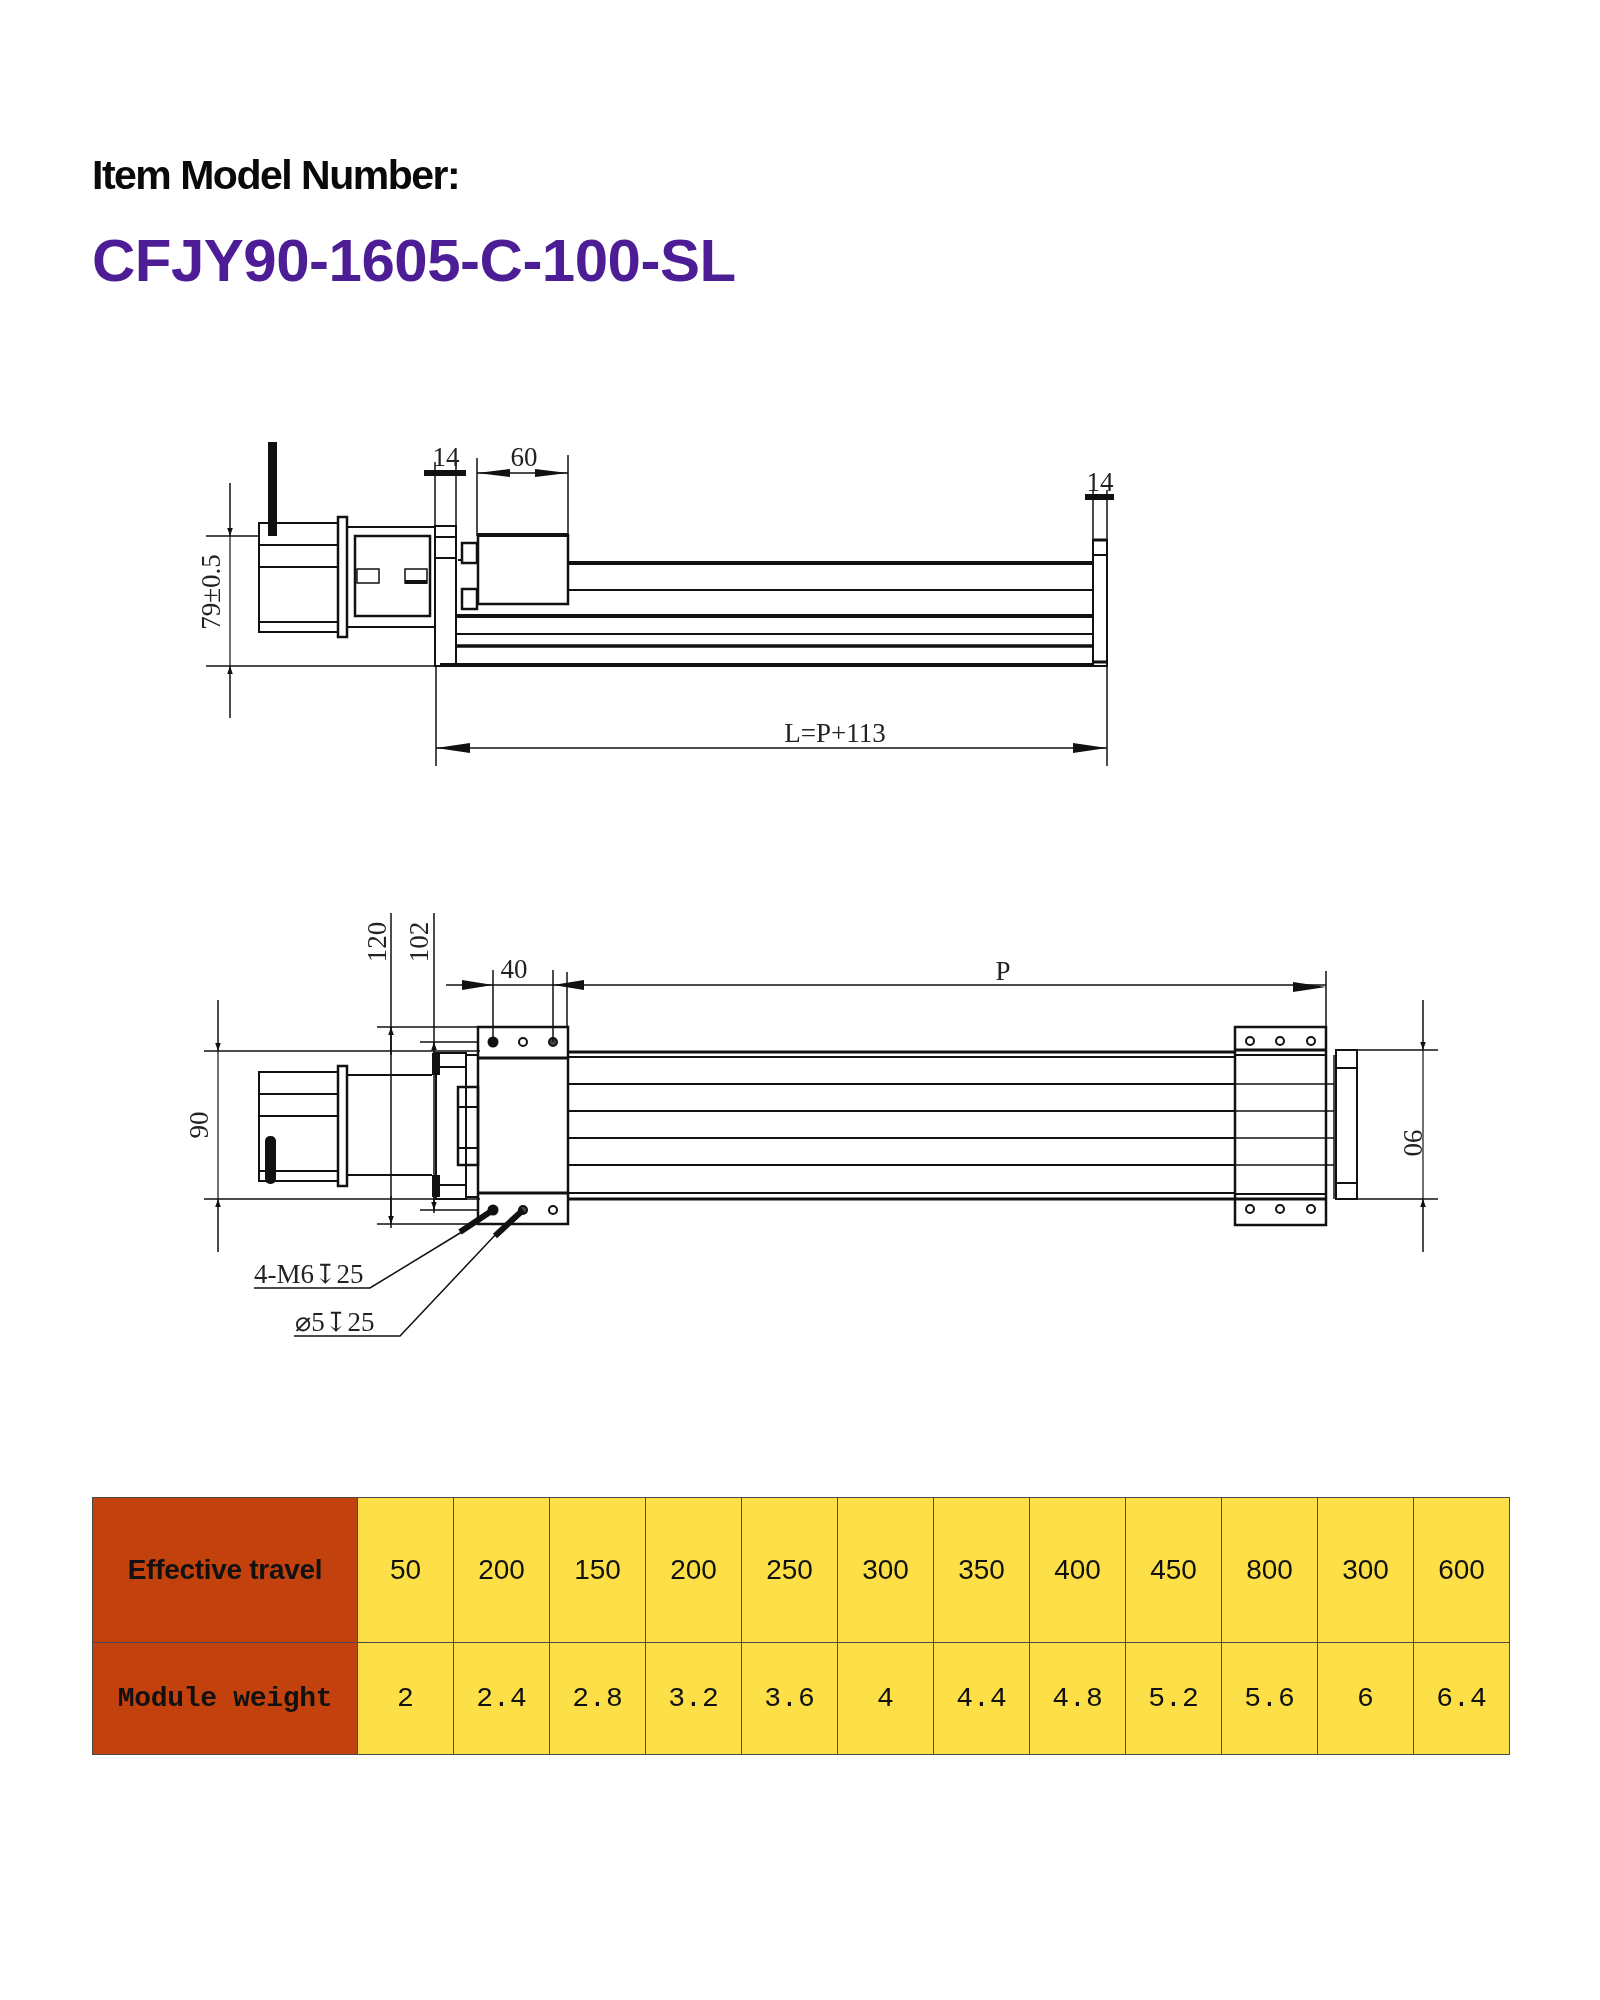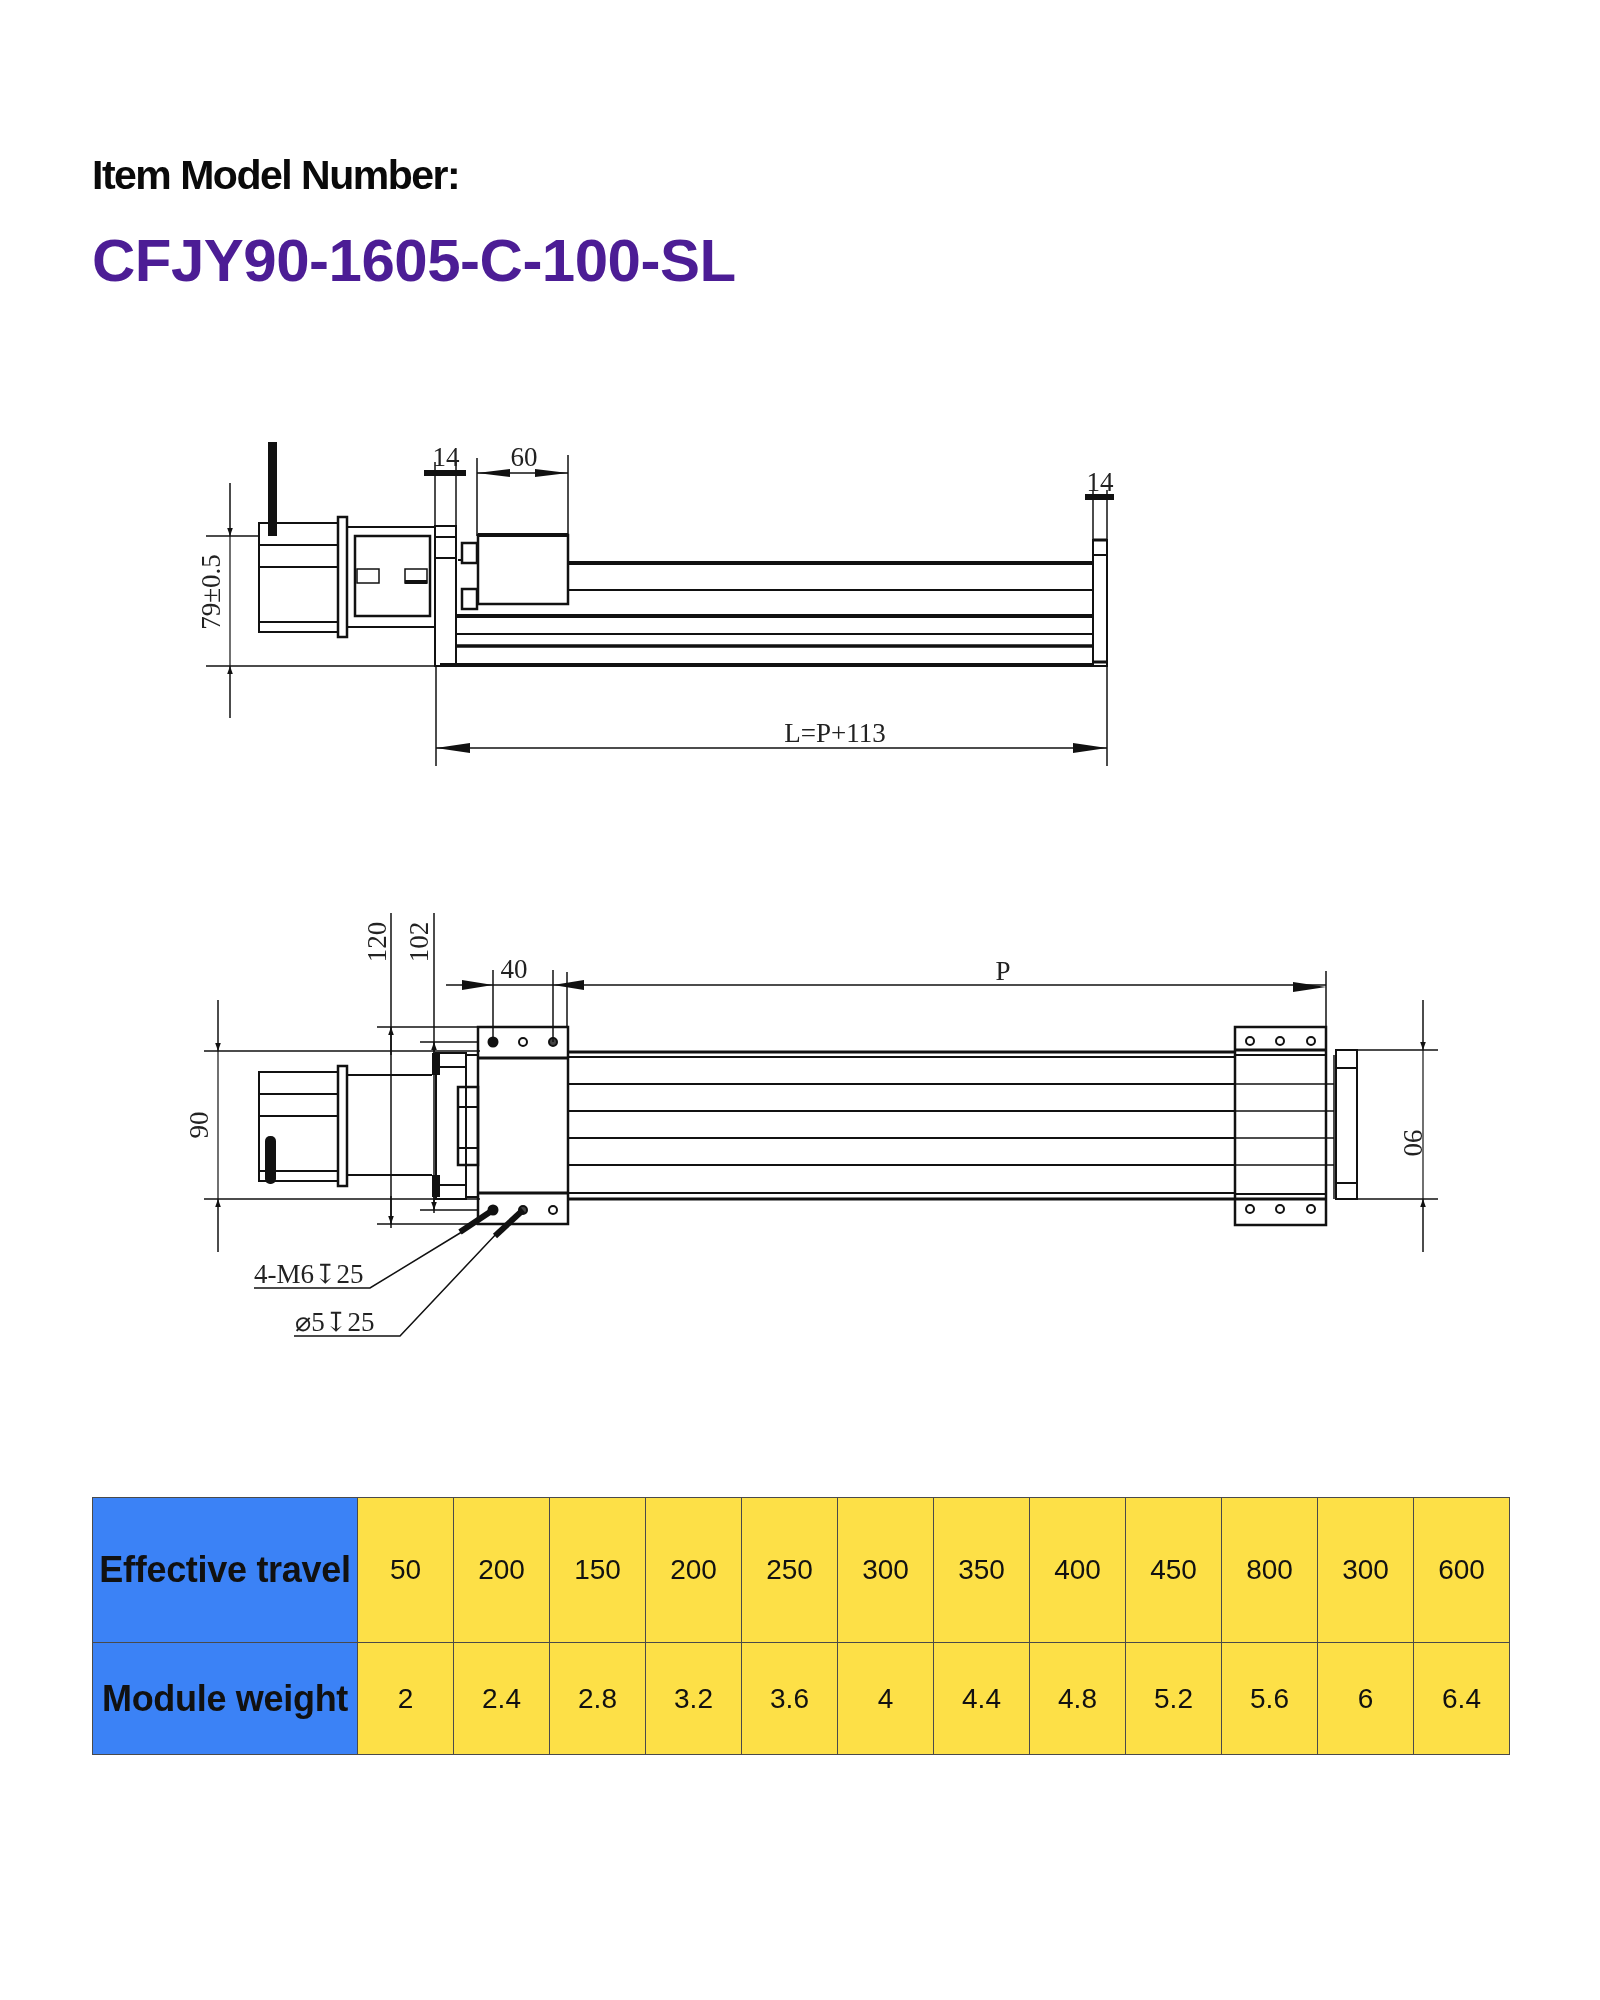--- a/index.html
+++ b/index.html
@@ -4,25 +4,25 @@
 <style>
   html, body { margin: 0; padding: 0; background: #ffffff; }
   body { width: 1600px; height: 2000px; position: relative; overflow: hidden; font-family: "Liberation Sans", "DejaVu Sans", sans-serif; }
   .title { position: absolute; left: 92px; margin: 0; font-weight: 700; letter-spacing: -1.5px; white-space: nowrap; }
   .title-1 { top: 152px; font-size: 41px; color: #0a0a0a; }
   .title-2 { top: 226px; font-size: 60px; letter-spacing: -0.5px; }
   .drawing { position: absolute; left: 0; top: 0; }
   .dim-text { font-family: "Liberation Serif", "DejaVu Serif", serif; font-size: 27px; fill: #222; }
   .spec-table { position: absolute; left: 92px; top: 1497px; border-collapse: collapse; table-layout: fixed; }
   .spec-table td, .spec-table th { border: 1.5px solid #4a4a4a; text-align: center; vertical-align: middle; padding: 0; }
-  .spec-table th { background: #3b82f6; width: 264px; font-weight: 700; font-size: 36px; color: #111; line-height: 36px; letter-spacing: -0.3px; margin-left: 8px; }
+  .spec-table th { background: #c2410c; width: 264px; font-weight: 700; font-size: 28px; color: #111; line-height: 36px; letter-spacing: -0.3px; margin-left: 8px; }
   .spec-table td { background: #fde047; width: 95px; font-size: 28px; color: #111; }
   .row-1 { height: 145px; }
   .row-2 { height: 124px; }
-  .row-3 { height: 112px; }
+  .row-3 { height: 112px; font-family: Liberation Mono, monospace; }
 </style>
 </head>
 <body>
 
 <h1 class="title title-1">Item Model Number:</h1>
 <h2 class="title title-2" style="color: #4c1d95;">CFJY90-1605-C-100-SL</h2>
 
 <svg class="drawing" width="1600" height="1400" viewBox="0 0 1600 1400" xmlns="http://www.w3.org/2000/svg">
   <defs>
     <marker id="arr" viewBox="0 0 10 10" refX="10" refY="5" markerWidth="22" markerHeight="8" markerUnits="userSpaceOnUse" orient="auto-start-reverse">

